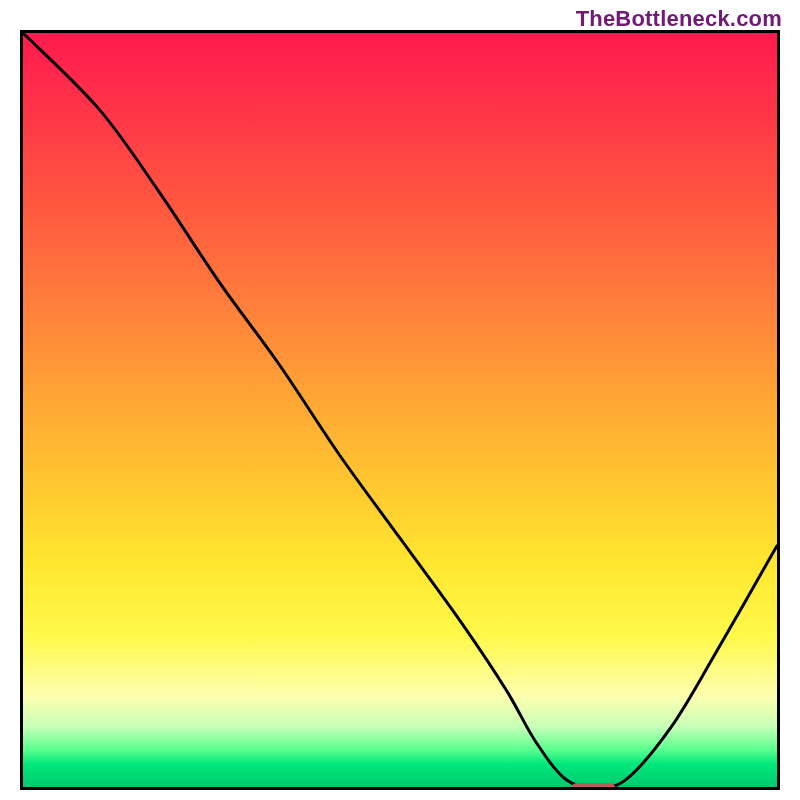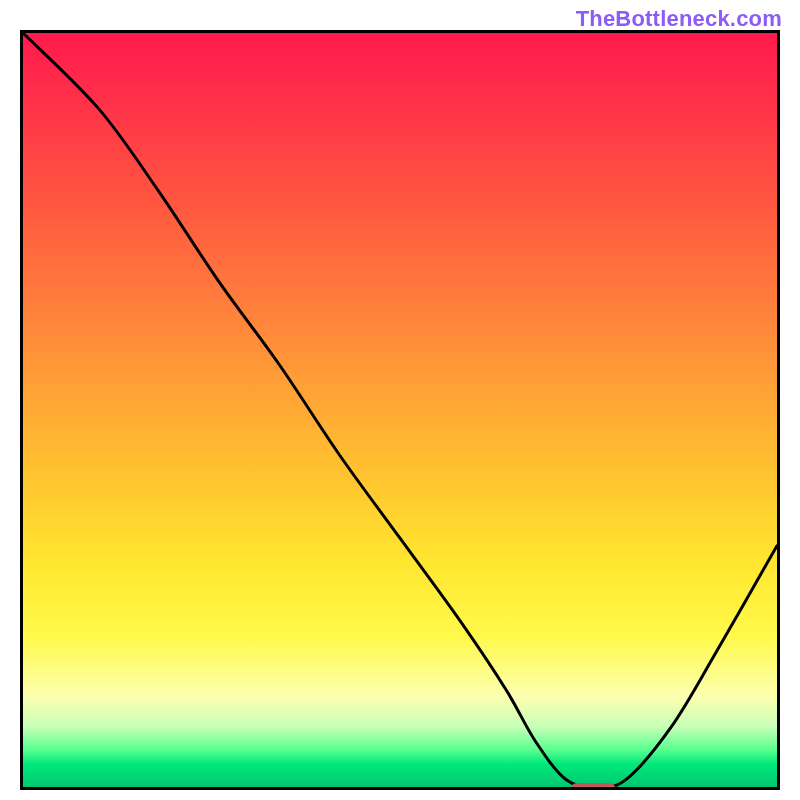--- a/index.html
+++ b/index.html
@@ -9,21 +9,21 @@
     background: #ffffff;
     position: relative;
     font-family: Arial, Helvetica, sans-serif;
   }
   .watermark {
     position: absolute;
     top: 6px;
     right: 18px;
     font-size: 22px;
     font-weight: 600;
-    color: #8b5cf6;
+    color: #701a75;
     letter-spacing: 0.2px;
   }
   .plot-frame {
     position: absolute;
     left: 20px;
     top: 30px;
     width: 760px;
     height: 760px;
     border: 3px solid #000;
     overflow: hidden;

